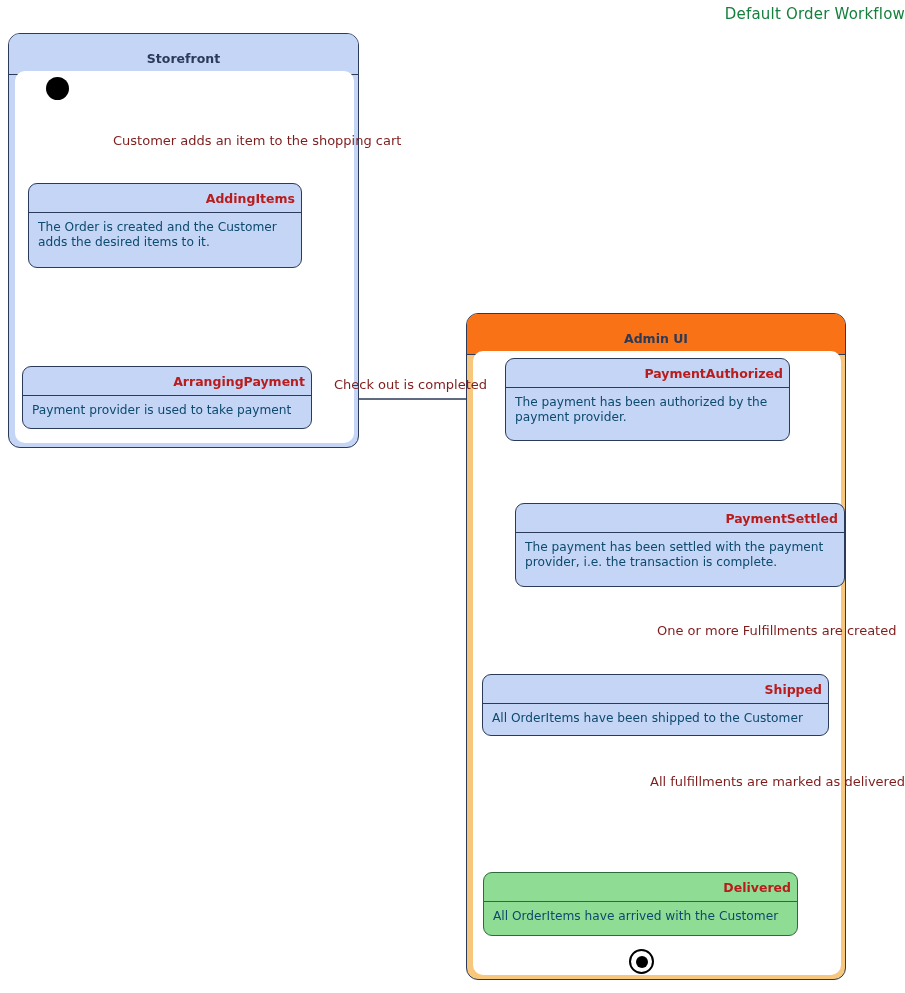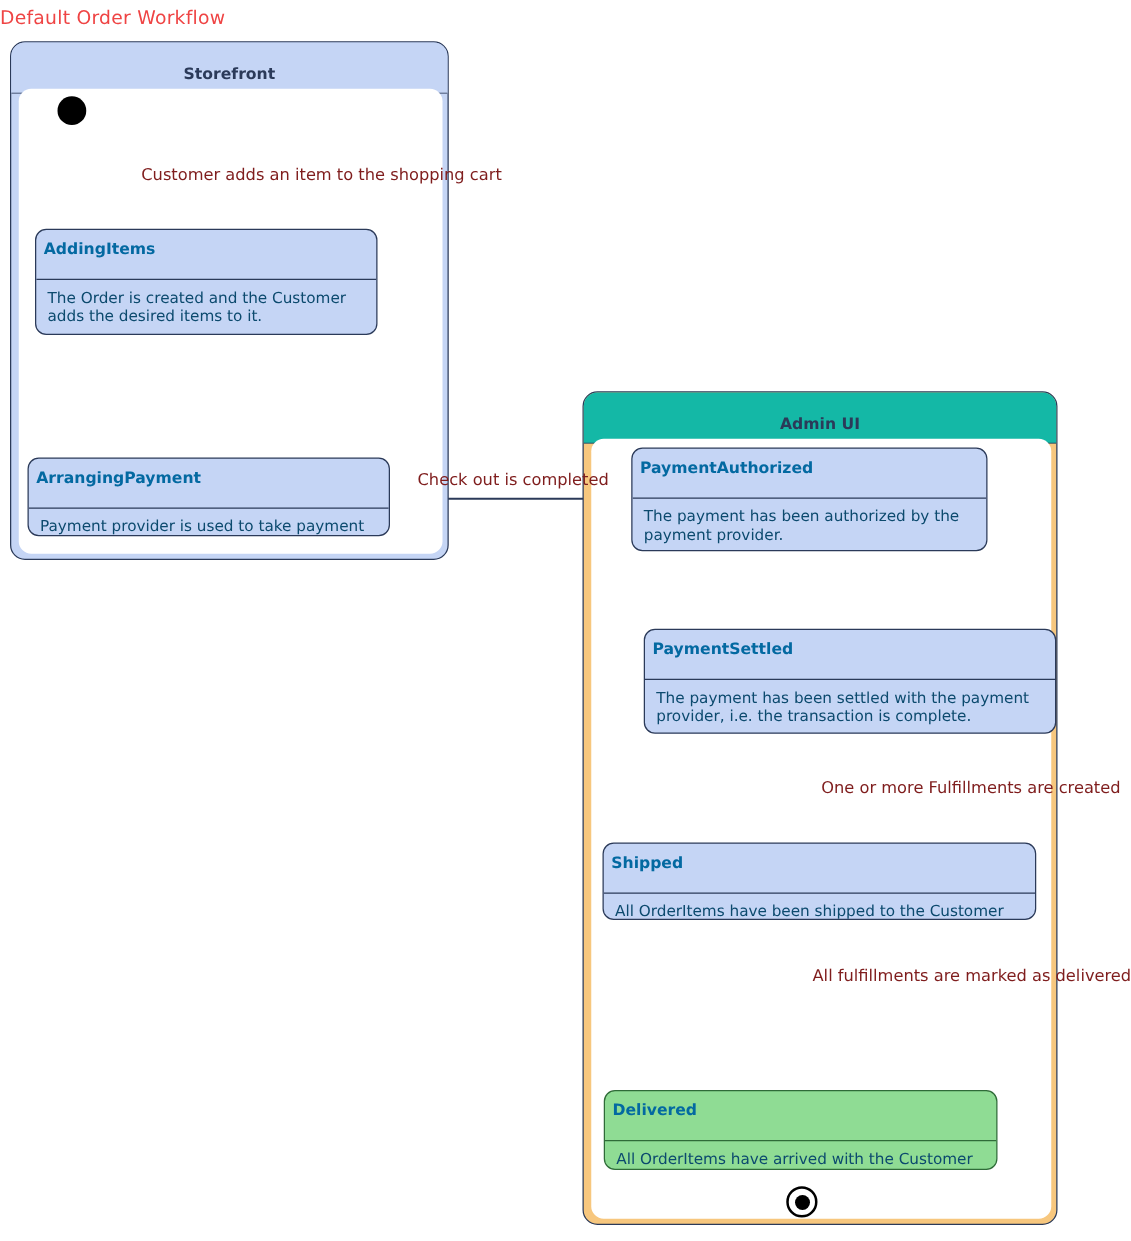--- a/index.html
+++ b/index.html
@@ -27,23 +27,23 @@
     height: 993px;
     pointer-events: none;
   }
 
   
   .diagram-title {
     position: absolute;
     left: 0;
     top: 5px;
     width: 905px;
-    text-align: left;
+    text-align: right;
     font-size: 15px;
-    color: #ef4444;
+    color: #15803d;
     font-family: "DejaVu Sans", "Liberation Sans", sans-serif;
     letter-spacing: 0.2px;
   }
 
   
   .composite {
     position: absolute;
     box-sizing: border-box;
     border-radius: 12px;
     border: 1.4px solid #2b3a59;
@@ -83,44 +83,44 @@
     width: 339px; height: 372px;
   }
 
   #composite-adminui {
     left: 466px; top: 313px;
     width: 380px; height: 667px;
     background: #f7c77e;
     border-color: #2b3a59;
   }
   #composite-adminui .composite-title {
-    background: #14b8a6;
+    background: #f97316;
     border-bottom: 1.4px solid #2b3a59;
   }
   #composite-adminui .composite-inner {
     left: 6px; top: 37px;
     width: 368px; height: 624px;
   }
 
   
   .state-node {
     position: absolute;
     box-sizing: border-box;
     border: 1.4px solid #2b3a59;
     border-radius: 9px;
     background: #c5d5f5;
     overflow: hidden;
   }
   .state-name {
     box-sizing: border-box;
-    text-align: left;
+    text-align: right;
     font-weight: bold;
     font-size: 12.5px;
-    color: #0369a1;
-    padding: 8px 6px 17px 6px;
+    color: #b91c1c;
+    padding: 8px 6px 6px 6px;
     border-bottom: 1.4px solid #2b3a59;
     line-height: 1.1;
   }
   .state-desc {
     box-sizing: border-box;
     font-size: 12.2px;
     color: #0c4a6e;
     padding: 7px 9px 8px 9px;
     line-height: 1.28;
   }

